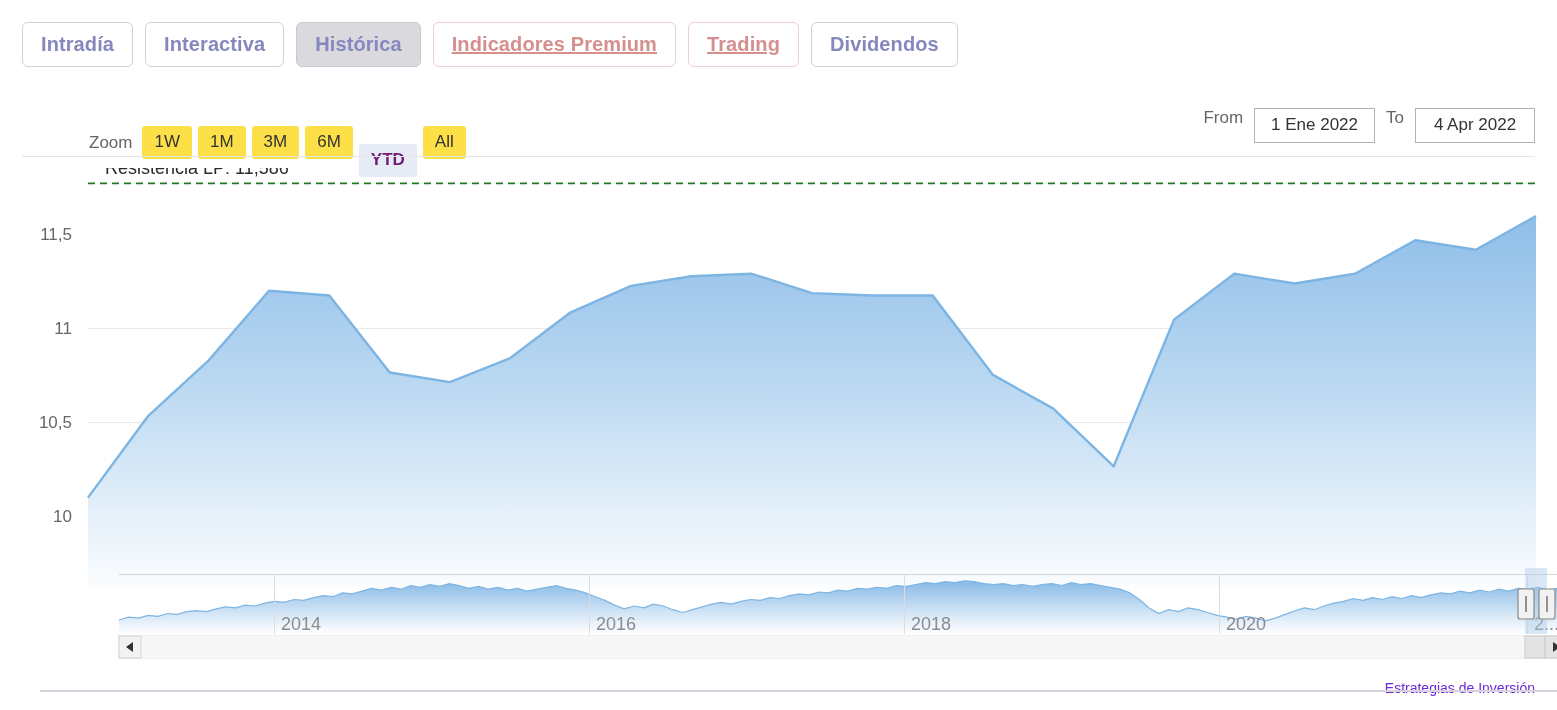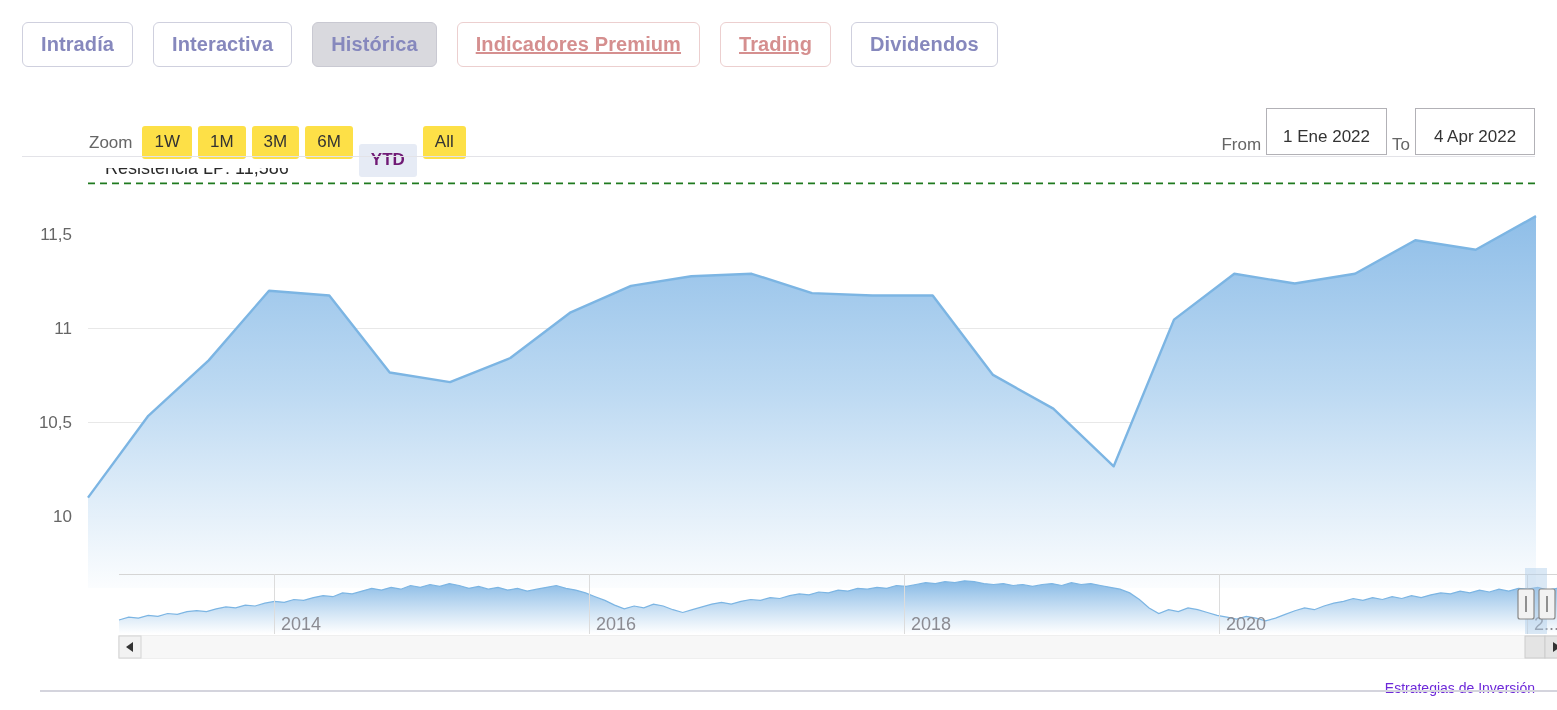--- a/index.html
+++ b/index.html
@@ -15,21 +15,21 @@
     overflow: hidden;
     position: relative;
   }
 
   
   .tabbar {
     position: absolute;
     left: 22px;
     top: 22px;
     display: flex;
-    gap: 20px;
+    gap: 12px;
     align-items: flex-start;
   }
   .tab {
     border: 1px solid #cfd0de;
     border-radius: 6px;
     background: #ffffff;
     padding: 10px 18px 11px 18px;
     font-size: 20px;
     font-weight: 700;
     color: #8688bd;
@@ -96,33 +96,33 @@
     background: #e6ebf5;
     font-weight: 700;
     color: #701a75;
     margin-top: 36px;
   }
   .range-right {
     position: absolute;
     right: 22px;
     top: 20px;
     display: flex;
-    align-items: flex-end;
-    gap: 5px;
+    align-items: flex-start;
+    gap: 11px;
   }
   .io-label {
     font-size: 17px;
     color: #666666;
   }
   .io-input {
     border: 1px solid #b2b1b6;
     background: #ffffff;
     font-size: 17px;
     color: #333333;
-    padding: 18px 16px 7px 16px;
+    padding: 6px 16px 7px 16px;
     min-width: 120px;
     text-align: center;
     font-family: "Liberation Sans", sans-serif;
     box-sizing: border-box;
     cursor: text;
   }
 
   .hrule {
     position: absolute;
     left: 22px;

